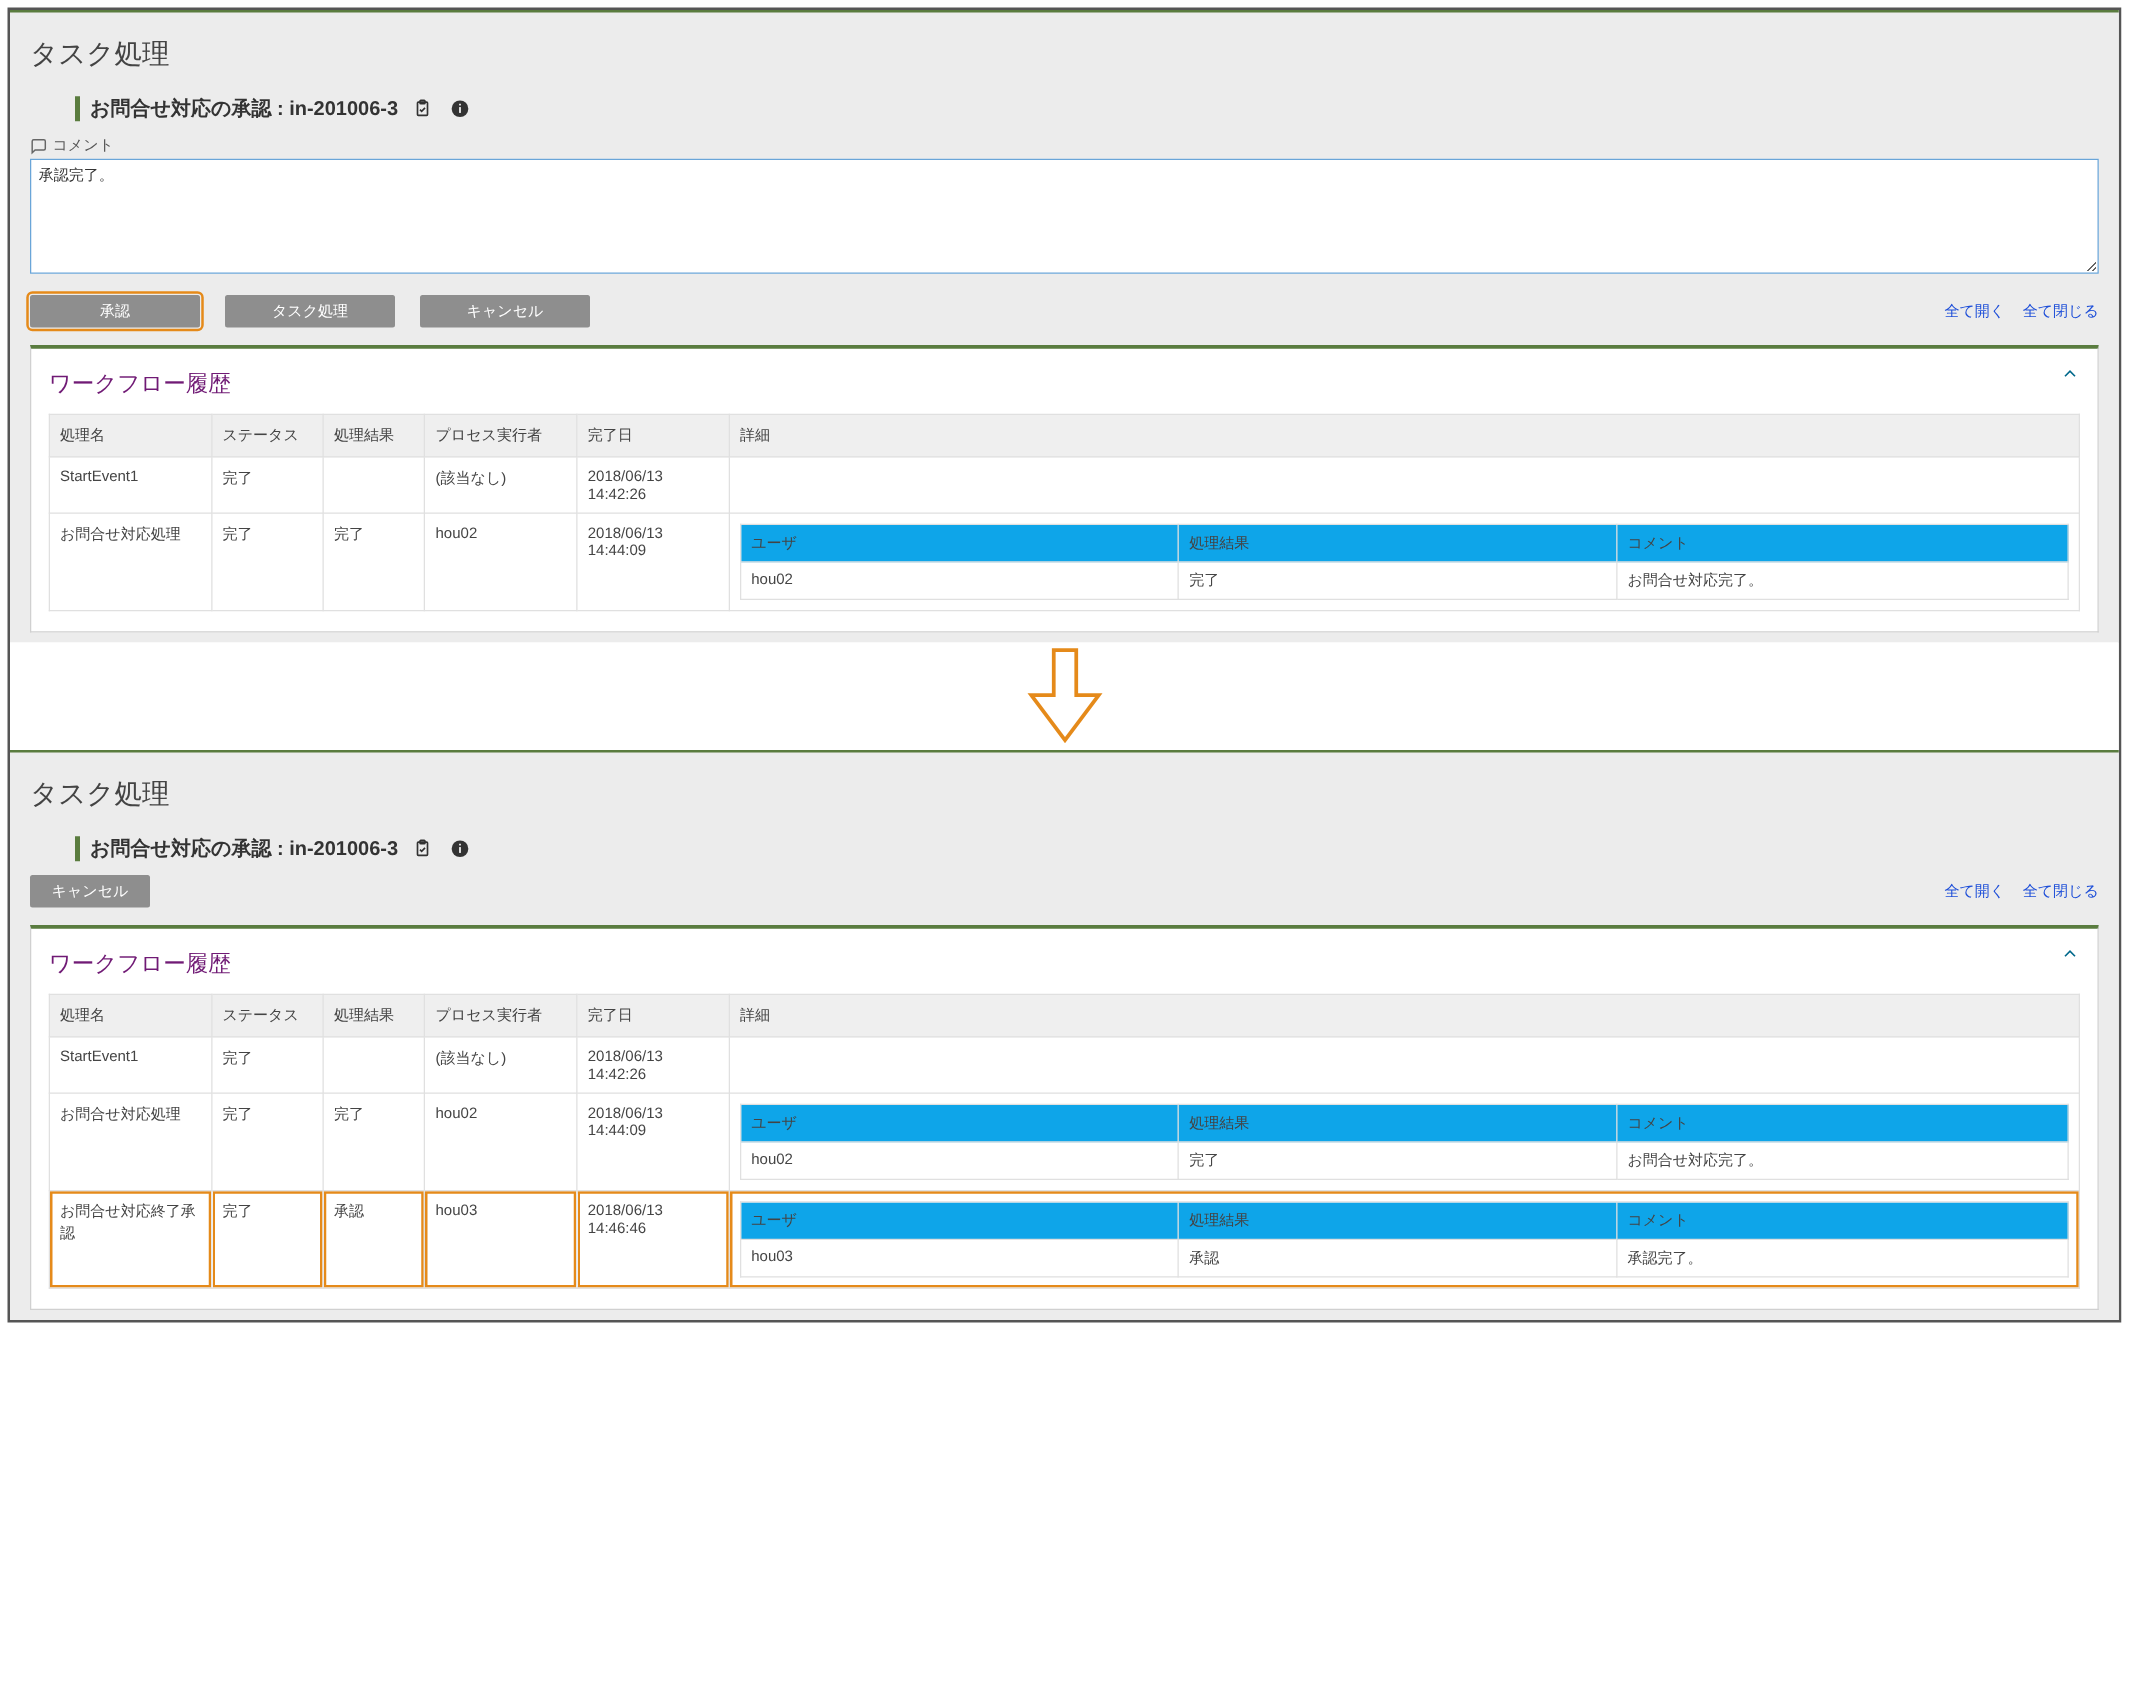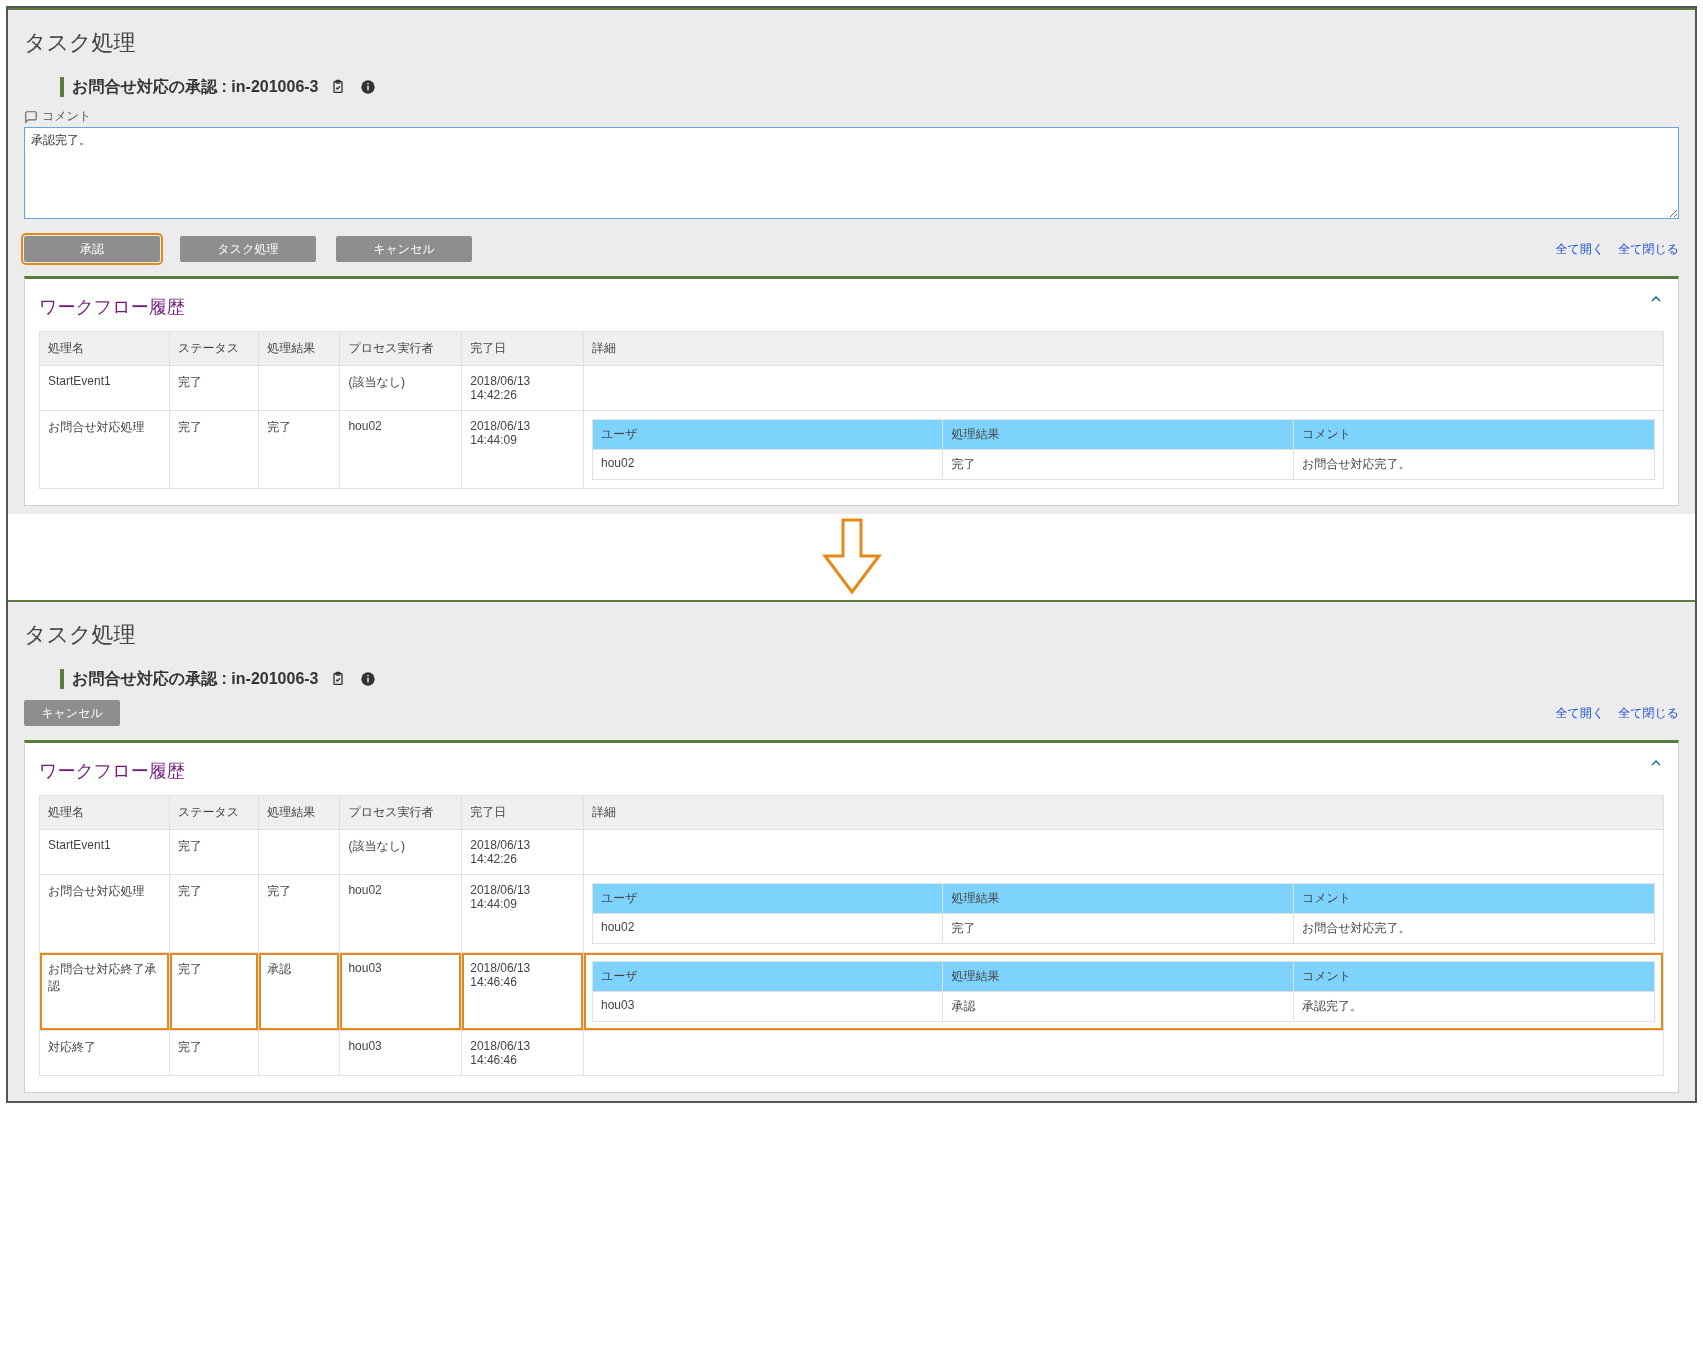--- a/index.html
+++ b/index.html
@@ -150,21 +150,21 @@
     border-collapse: collapse;
   }
   table.detail th, table.detail td {
     border: 1px solid #e0e0e0;
     padding: 6px 8px;
     text-align: left;
     font-size: 12px;
     background: #fff;
   }
   table.detail th {
-    background: #7dd3fc;
+    background: #0ea5e9;
     font-weight: normal;
   }
   .highlight-overlay {
     box-shadow: inset 0 0 0 2px #e58a1a;
   }
 
   .arrow-wrap {
     display: flex;
     justify-content: center;
     padding: 4px 0 4px;
@@ -398,26 +398,18 @@
                   <tbody>
                     <tr>
                       <td>hou03</td>
                       <td>承認</td>
                       <td>承認完了。</td>
                     </tr>
                   </tbody>
                 </table>
               </td>
             </tr>
-            <tr>
-              <td>対応終了</td>
-              <td>完了</td>
-              <td></td>
-              <td>hou03</td>
-              <td>2018/06/13<br>14:46:46</td>
-              <td></td>
-            </tr>
           </tbody>
       </table>
     </div>
   </div>
 
 </div>
 
 </body></html>

